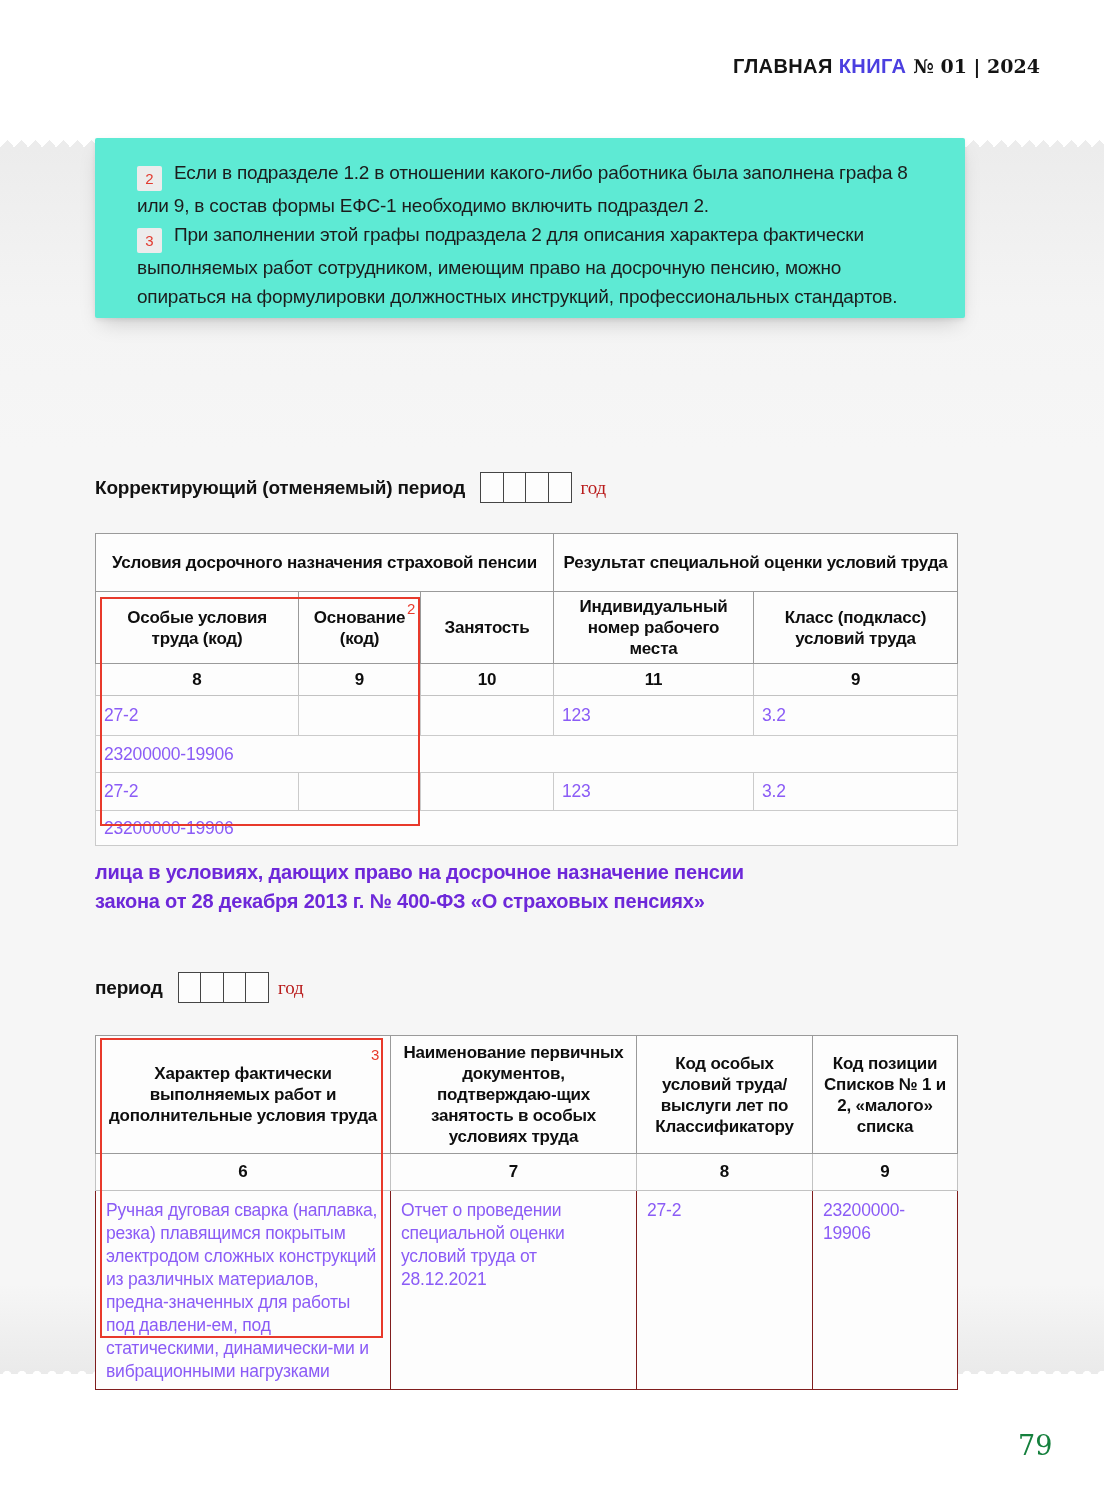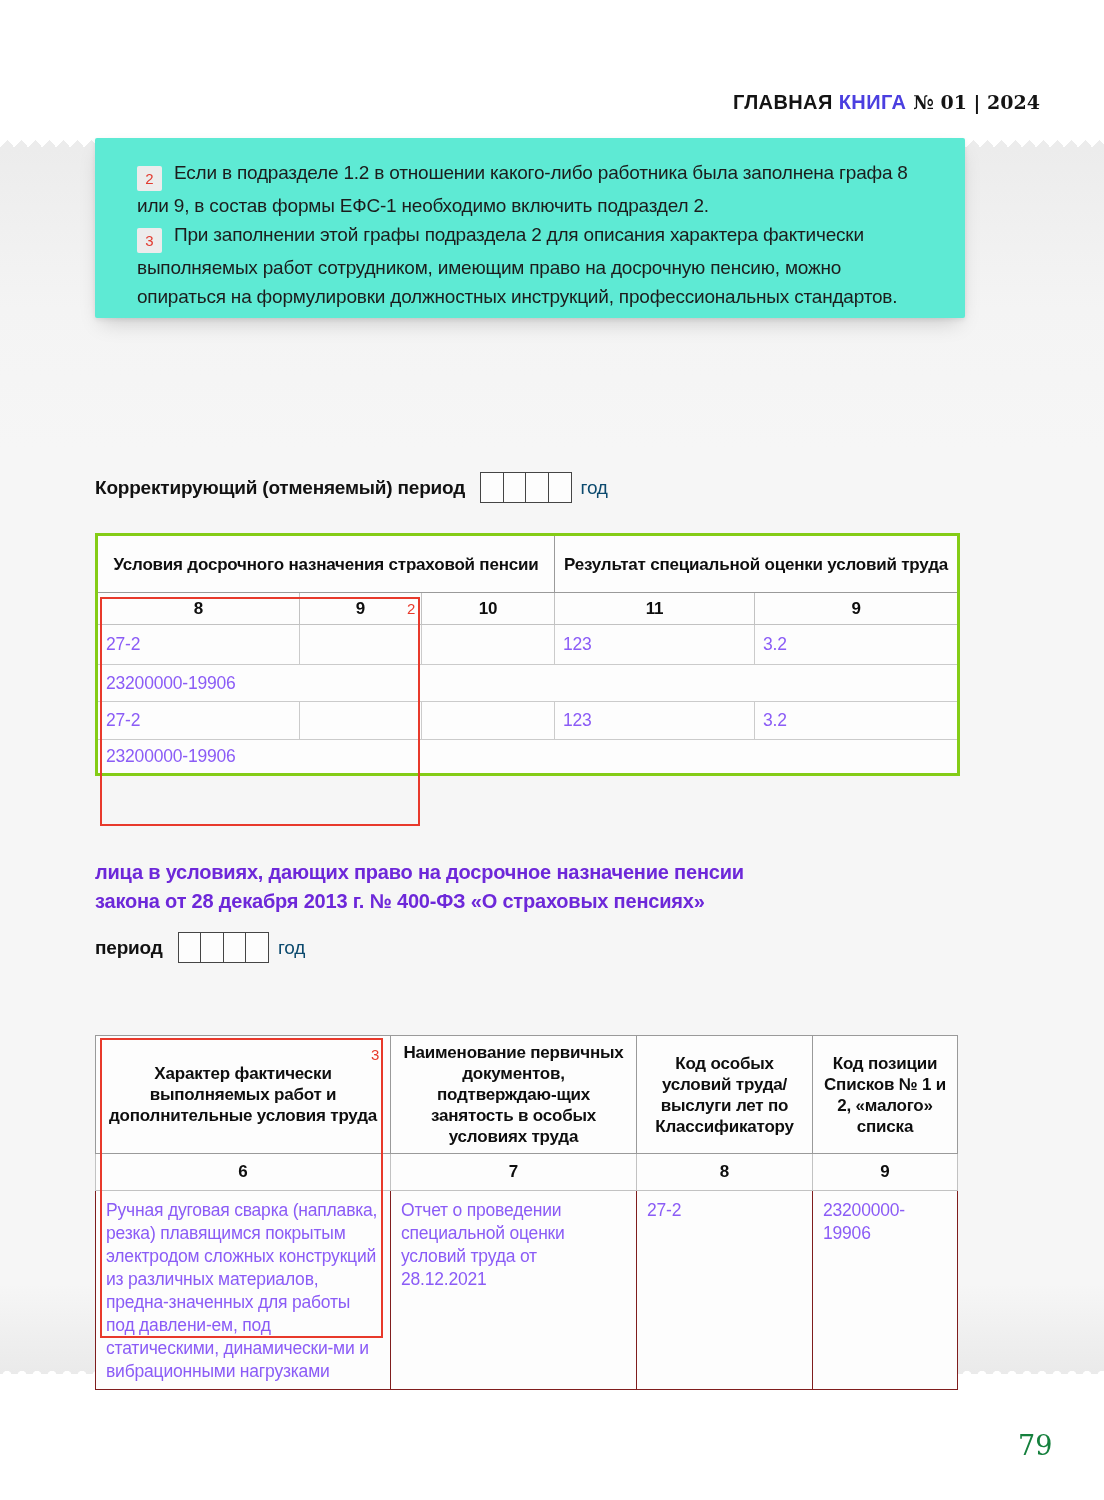--- a/index.html
+++ b/index.html
@@ -11,21 +11,21 @@
     color:#161616;
     letter-spacing:-0.2px;
   }
 
   
   #masthead {
     position:absolute; top:55px; right:64px;
     display:flex; align-items:baseline; gap:7px;
     white-space:nowrap;
   }
-  .brand { font-size:20px; font-weight:800; letter-spacing:0.4px; color:#141414;margin-top:36px; }
+  .brand { font-size:20px; font-weight:800; letter-spacing:0.4px; color:#141414; }
   .brand-accent { color:#4b3fe0; }
   .issue { font-family:"DejaVu Serif", serif; font-size:19px; font-weight:700; color:#141414; letter-spacing:0; }
 
   
   #strip {
     position:absolute; left:0; top:148px; width:1104px; height:1226px;
     background:linear-gradient(180deg,#ececec 0px,#f4f4f4 160px,#f6f6f6 300px,#f6f6f6 calc(100% - 90px),#eaeaea 100%);
   }
   #strip::before {
     content:""; position:absolute; left:0; right:0; top:-8px; height:8px;
@@ -50,31 +50,31 @@
     background:#ececec; border-radius:2px;
     color:#e23b30; font-size:15px; letter-spacing:0;
   }
 
   
   .period-row { position:absolute; display:flex; align-items:center; }
   .period-label { font-size:19px; font-weight:700; color:#111; }
   .boxes { display:flex; margin-left:15px; }
   .cellbox { width:24px; height:31px; border:1.5px solid #454545; background:#fdfdfd; margin-left:-1.5px; }
   .cellbox:first-child { margin-left:0; }
-  .year-suffix { font-size:19px; color:#0c4a6e; margin-left:9px; }
+  .year-suffix { font-size:19px; color:#b91c1c; margin-left:9px;font-family:Liberation Serif, serif; }
 
   
   table { border-collapse:collapse; table-layout:fixed; background:#fdfdfd; }
   .ftable { position:absolute; left:95px; width:862px; }
   .ftable th, .ftable td { overflow:hidden; }
   .ftable th { font-size:17px; font-weight:700; line-height:21px; text-align:center; vertical-align:middle; padding:4px 8px; color:#0e0e0e; }
   .num-cell { font-size:17px; font-weight:700; text-align:center; vertical-align:middle; color:#0e0e0e; }
   .data-cell { font-size:17.5px; line-height:23px; color:#8b5cf6; text-align:left; vertical-align:middle; padding:2px 8px; }
 
-  #table1 { top:533px; border:3px solid #84cc16; }
+  #table1 { top:533px; border:1px solid #84cc16; }
   #table1 .gh th { height:58px; border:1px solid #9a9a9a; }
   #table1 .ch th { height:60px; border:1px solid #9a9a9a; }
   #table1 .nr td { height:32px; border:1px solid #c2c2c2; border-top:1px solid #9a9a9a; }
   #table1 .dr td { border:1px solid #cbcbcb; }
   #table1 .r1 td { height:40px; }
   #table1 .r2 td { height:37px; }
   #table1 .r3 td { height:38px; }
   #table1 .r4 td { height:35px; }
 
   #table2 { top:1035px; border:1px solid #9a9a9a; }
@@ -136,20 +136,27 @@
         <col style="width:122px">
         <col style="width:133px">
         <col style="width:200px">
         <col style="width:204px">
     </colgroup>
     <tbody>
         <tr class="gh">
       <th colspan="3">Условия досрочного назначения страховой пенсии</th>
       <th colspan="2">Результат специальной оценки условий труда</th>
     </tr>
+    <tr class="ch">
+      <th>Особые условия труда (код)</th>
+      <th>Основание (код)</th>
+      <th>Занятость</th>
+      <th>Индивидуальный номер рабочего места</th>
+      <th>Класс (подкласс) условий труда</th>
+    </tr>
     <tr class="nr">
       <td class="num-cell">8</td>
       <td class="num-cell">9</td>
       <td class="num-cell">10</td>
       <td class="num-cell">11</td>
       <td class="num-cell">9</td>
     </tr>
     <tr class="dr r1">
       <td class="data-cell">27-2</td>
       <td class="data-cell"></td>
@@ -174,21 +181,21 @@
     </table>
 
   <div class="redbox" id="redbox1"></div>
   <div class="red-marker" id="red-marker-2">2</div>
 
   <div id="between-text">
     <div>лица в условиях, дающих право на досрочное назначение пенсии</div>
     <div>закона от 28 декабря 2013 г. № 400-ФЗ «О страховых пенсиях»</div>
   </div>
 
-  <div class="period-row" style="left:95px; top:932px;">
+  <div class="period-row" style="left:95px; top:972px;">
     <span class="period-label">период</span>
     <span class="boxes">
       <span class="cellbox"></span>
       <span class="cellbox"></span>
       <span class="cellbox"></span>
       <span class="cellbox"></span>
     </span>
     <span class="year-suffix">год</span>
   </div>
 

